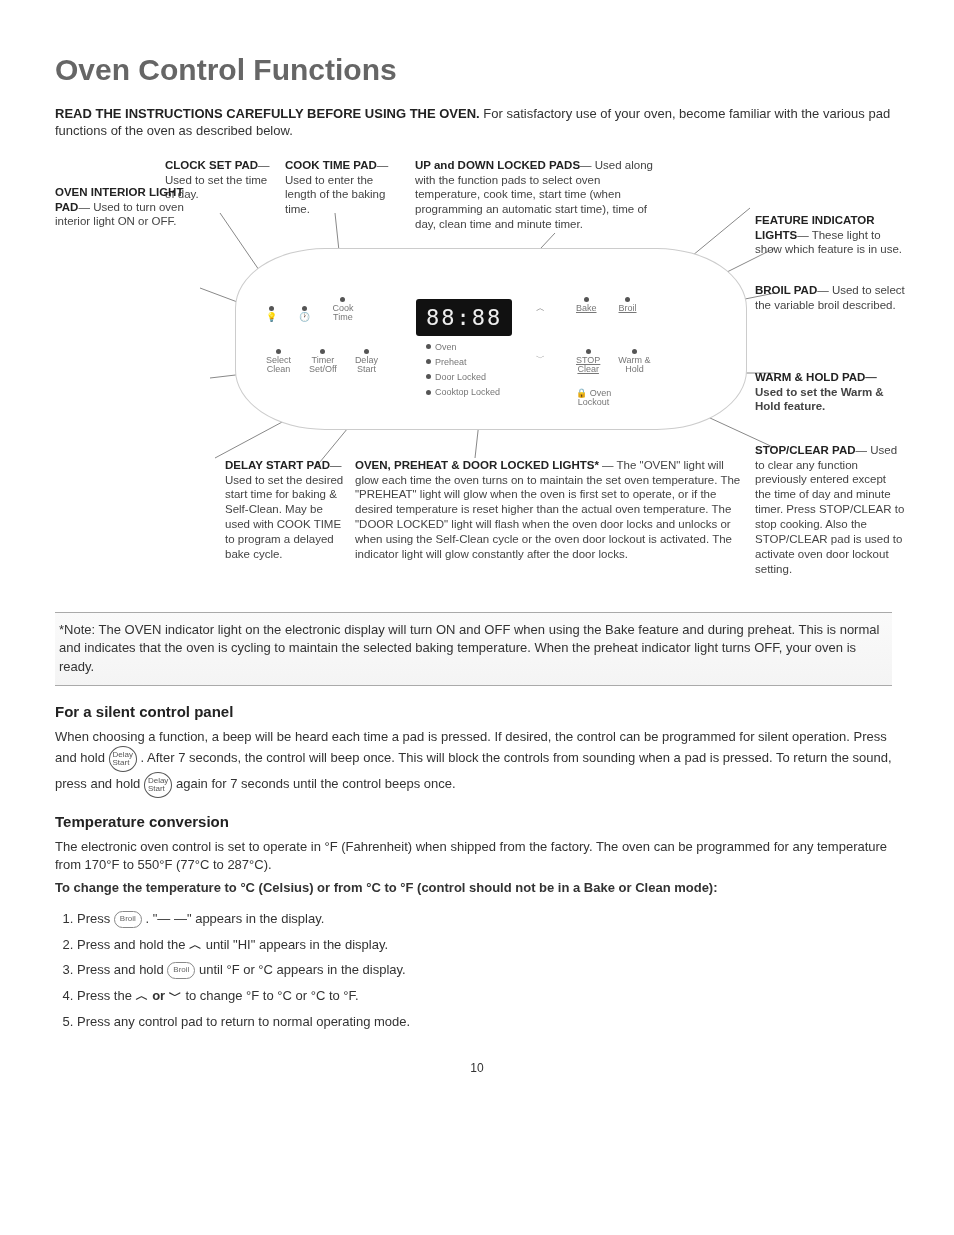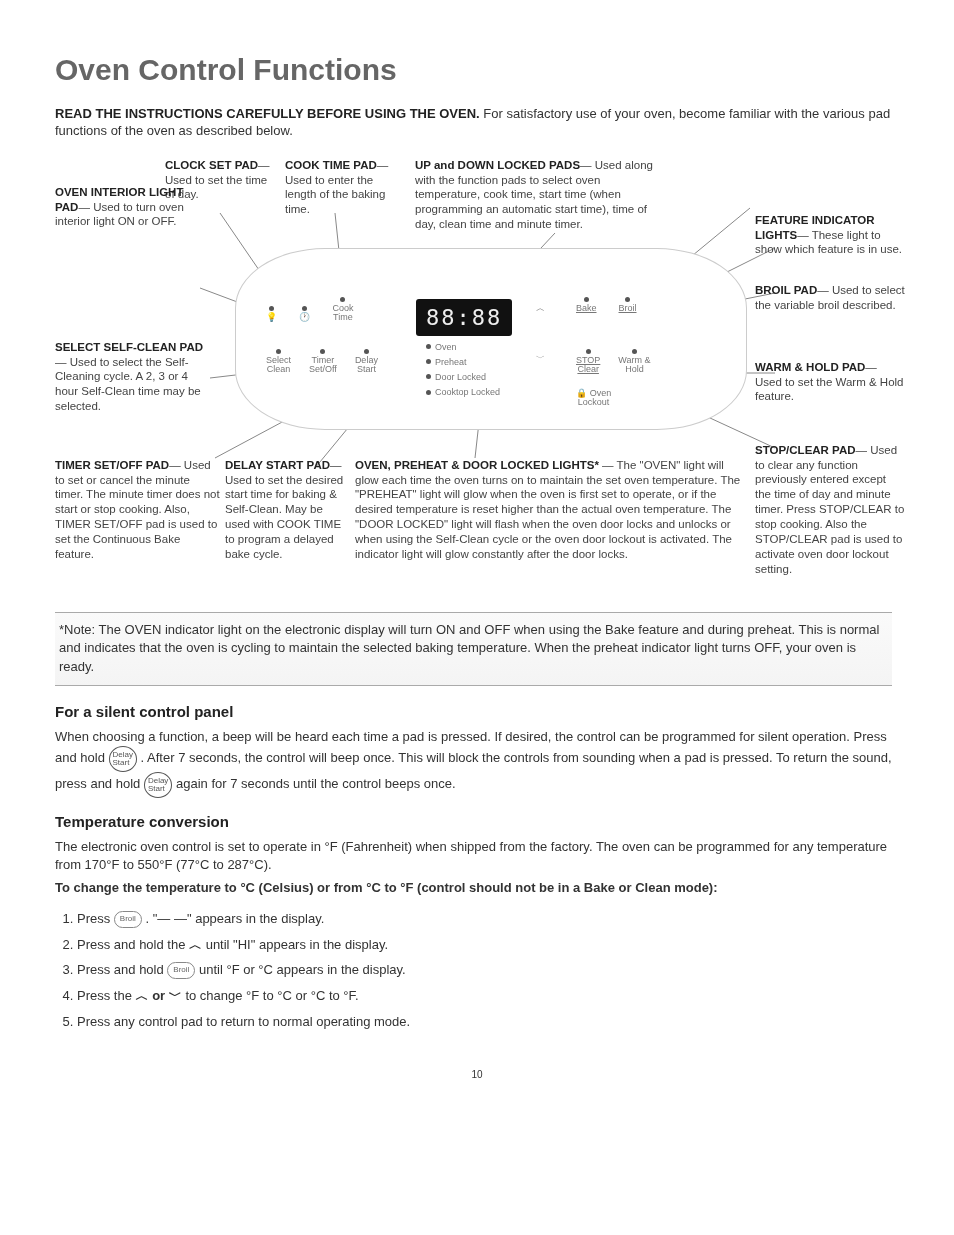--- a/index.html
+++ b/index.html
@@ -78,21 +78,21 @@
     vertical-align:middle; min-width:18px; height:18px;
     color:#555;
   }
   .mini-oval {
     display:inline-block; border:1px solid #888; border-radius:10px;
     font-size:8px; padding:2px 5px; vertical-align:middle; color:#666;
     position:relative;
   }
   ol { padding-left: 22px; }
   ol li { margin: 8px 0; }
-  .page-num { text-align:center; margin-top:38px; font-size:10px; }
+  .page-num { text-align:center; margin-top:30px; font-size:12px; }
   .chev { font-weight:bold; }
 </style>
 </head>
 <body>
 
 <h1>Oven Control Functions</h1>
 
 <p class="intro">
   <b>READ THE INSTRUCTIONS CAREFULLY BEFORE USING THE OVEN.</b><span> For satisfactory use of your oven, become familiar with the various pad functions of the oven as described below.</span>
 </p>
@@ -121,37 +121,31 @@
   <div class="callout" style="left:230px; top:0; width:120px;">
     <b>COOK TIME PAD</b><span>— Used to enter the length of the baking time.</span>
   </div>
   <div class="callout" style="left:360px; top:0; width:250px;">
     <b>UP and DOWN LOCKED PADS</b><span>— Used along with the function pads to select oven temperature, cook time, start time (when programming an automatic start time), time of day, clean time and minute timer.</span>
   </div>
 
   <div class="callout" style="left:0; top:85; width:150px;margin-top:27px;">
     <b>OVEN INTERIOR LIGHT PAD</b><span>— Used to turn oven interior light ON or OFF.</span>
   </div>
-  <div class="callout" style="left:0; top:182px; width:155px;">
-    <b>SELECT SELF-CLEAN PAD</b><span>— Used to select the Self-Cleaning cycle. A 2, 3 or 4 hour Self-Clean time may be selected.</span>
-  </div>
 
   <div class="callout" style="left:700px; top:55px; width:150px;">
     <b>FEATURE INDICATOR LIGHTS</b><span>— These light to show which feature is in use.</span>
   </div>
   <div class="callout" style="left:700px; top:125px; width:150px;">
     <b>BROIL PAD</b><span>— Used to select the variable broil described.</span>
   </div>
-  <div class="callout" style="left:700px; top:202px; width:150px;">
+  <div class="callout" style="left:700px; top:212px; width:150px;font-weight:bold;">
     <b>WARM &amp; HOLD PAD</b><span>— Used to set the Warm &amp; Hold feature.</span>
   </div>
 
-  <div class="callout" style="left:0; top:300px; width:165px;">
-    <b>TIMER SET/OFF PAD</b><span>— Used to set or cancel the minute timer. The minute timer does not start or stop cooking. Also, TIMER SET/OFF pad is used to set the Continuous Bake feature.</span>
-  </div>
   <div class="callout" style="left:170px; top:300px; width:125px;">
     <b>DELAY START PAD</b><span>— Used to set the desired start time for baking &amp; Self-Clean. May be used with COOK TIME to program a delayed bake cycle.</span>
   </div>
   <div class="callout" style="left:300px; top:300px; width:390px;">
     <b>OVEN, PREHEAT &amp; DOOR LOCKED LIGHTS*</b><span> — The "OVEN" light will glow each time the oven turns on to maintain the set oven temperature. The "PREHEAT" light will glow when the oven is first set to operate, or if the desired temperature is reset higher than the actual oven temperature. The "DOOR LOCKED" light will flash when the oven door locks and unlocks or when using the Self-Clean cycle or the oven door lockout is activated. The indicator light will glow constantly after the door locks.</span>
   </div>
   <div class="callout" style="left:700px; top:285px; width:150px;">
     <b>STOP/CLEAR PAD</b><span>— Used to clear any function previously entered except the time of day and minute timer. Press STOP/CLEAR to stop cooking. Also the STOP/CLEAR pad is used to activate oven door lockout setting.</span>
   </div>
 

